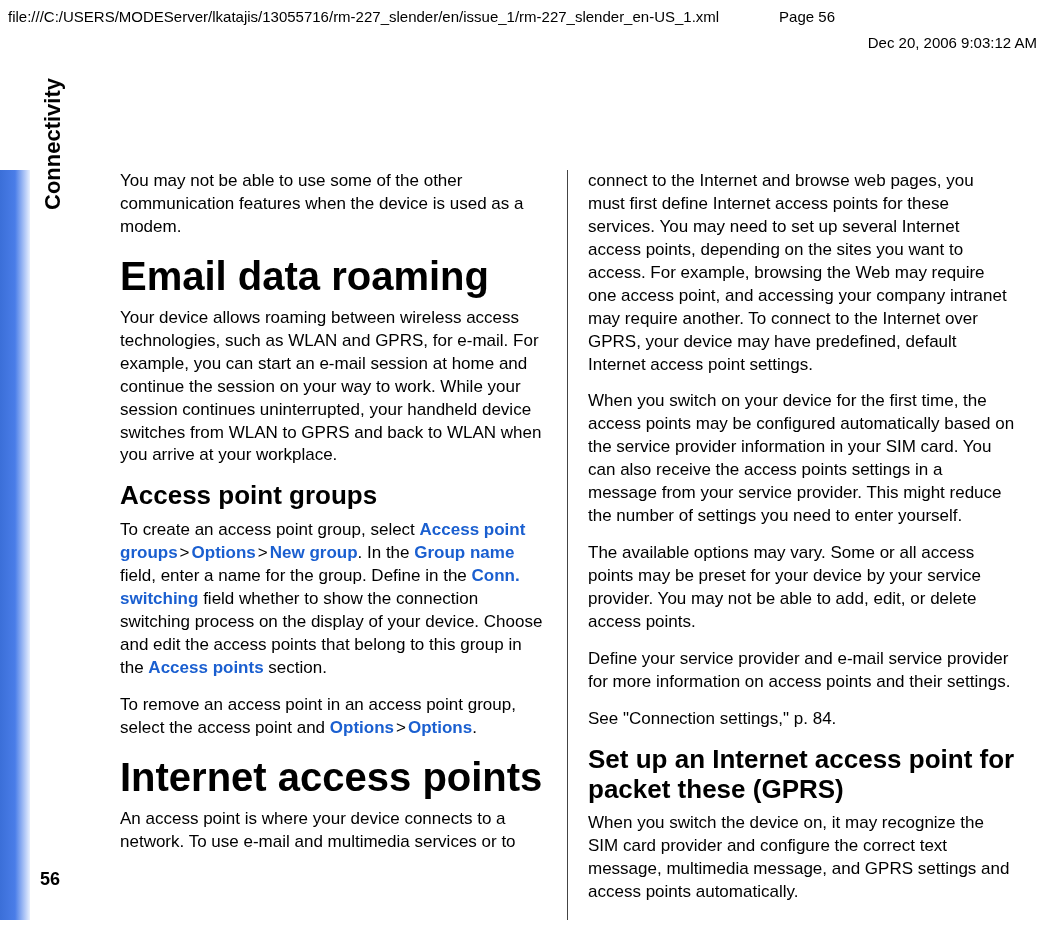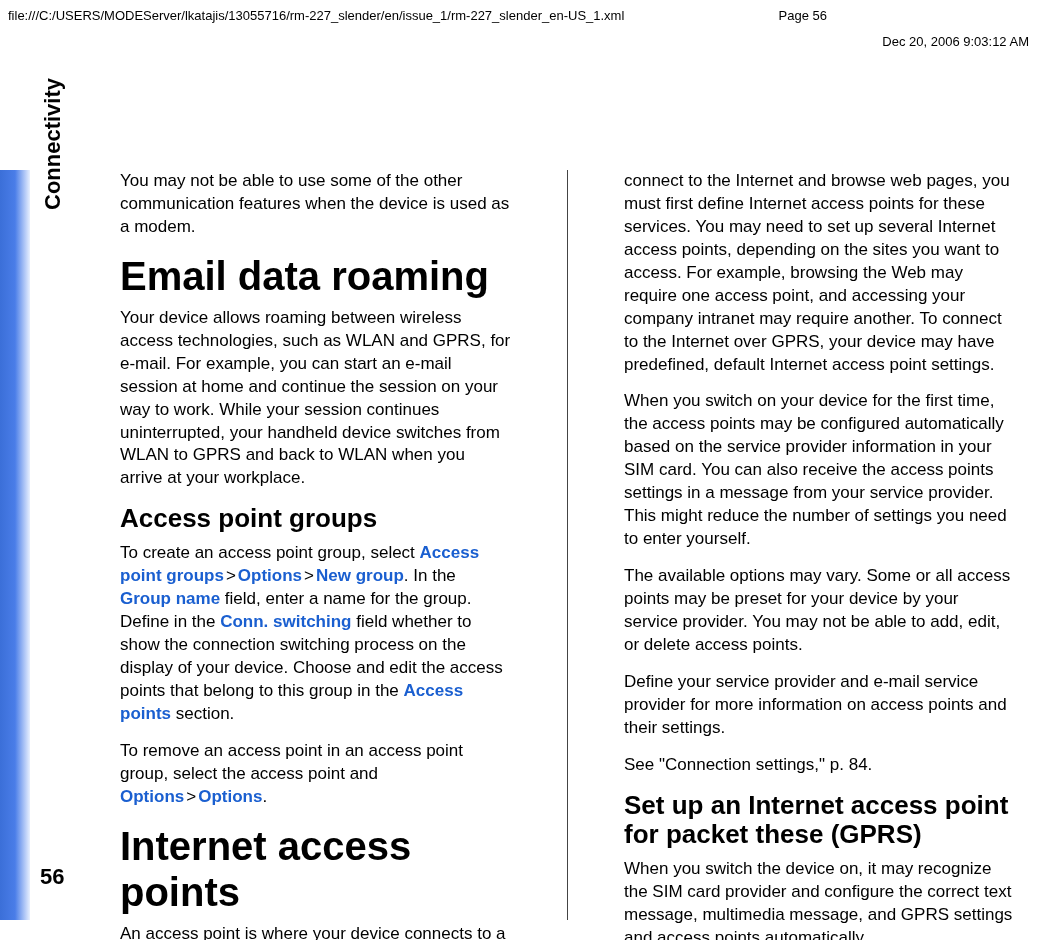--- a/index.html
+++ b/index.html
@@ -1,33 +1,33 @@
 <!DOCTYPE html>
 <html><head>
 <meta charset="utf-8">
 <style>
   * { box-sizing: border-box; margin: 0; padding: 0; }
   html, body { width: 1045px; height: 940px; background: #fff; font-family: "Segoe UI", "Helvetica Neue", Arial, sans-serif; color: #000; }
   .page { width: 1045px; height: 940px; position: relative; }
 
-  .hdr { position: absolute; top: 8px; left: 0; right: 8px; height: 22px; font-size: 13px; }
+  .hdr { position: absolute; top: 8px; left: 0; right: 0; height: 22px; font-size: 15px; }
   .hdr .path { position: absolute; left: 8px; }
   .hdr .pg   { position: absolute; right: 210px; margin-left: 28px; }
   .hdr .time { position: absolute; right: 8px; margin-top: 26px; }
 
   .content { position: absolute; top: 170px; left: 0; right: 0; bottom: 20px; }
 
   .sidebar { position: absolute; left: 0; top: 0; bottom: 0; width: 110px; }
   .blue-bar { position: absolute; left: 0; top: 0; bottom: 0; width: 30px;
               background: linear-gradient(to right, #3b6fd8 0%, #4a7de8 50%, #e8f0ff 100%); }
   .vlabel { position: absolute; left: 40px; top: 40px; transform: rotate(-90deg); transform-origin: left top;
             font-size: 22px; font-weight: 700; white-space: nowrap; }
-  .page-num { position: absolute; left: 40px; bottom: 30px; font-size: 22px; font-weight: 600; }
+  .page-num { position: absolute; left: 40px; bottom: 30px; font-size: 18px; font-weight: 600; }
 
-  .cols { position: absolute; left: 120px; right: 30px; top: 0; bottom: 0; display: flex; gap: 56px; justify-content: center; }
+  .cols { position: absolute; left: 120px; right: 30px; top: 0; bottom: 0; display: flex; gap: 20px; justify-content: center; }
   .col { flex: 1 1 0; font-size: 17px; line-height: 1.35; }
   .col p { margin-bottom: 14px; }
   .col h1 { font-size: 40px; font-weight: 700; margin: 14px 0 8px 0; line-height: 1.15; }
   .col h2 { font-size: 26px; font-weight: 700; margin: 14px 0 8px 0; line-height: 1.15; }
 
   .nav { color: #1a5fd0; font-weight: 700; }
   .sep { color: #000; font-weight: 400; padding: 0 2px; }
 
   .divider { width: 1px; background: #444; align-self: stretch; }
 </style>

